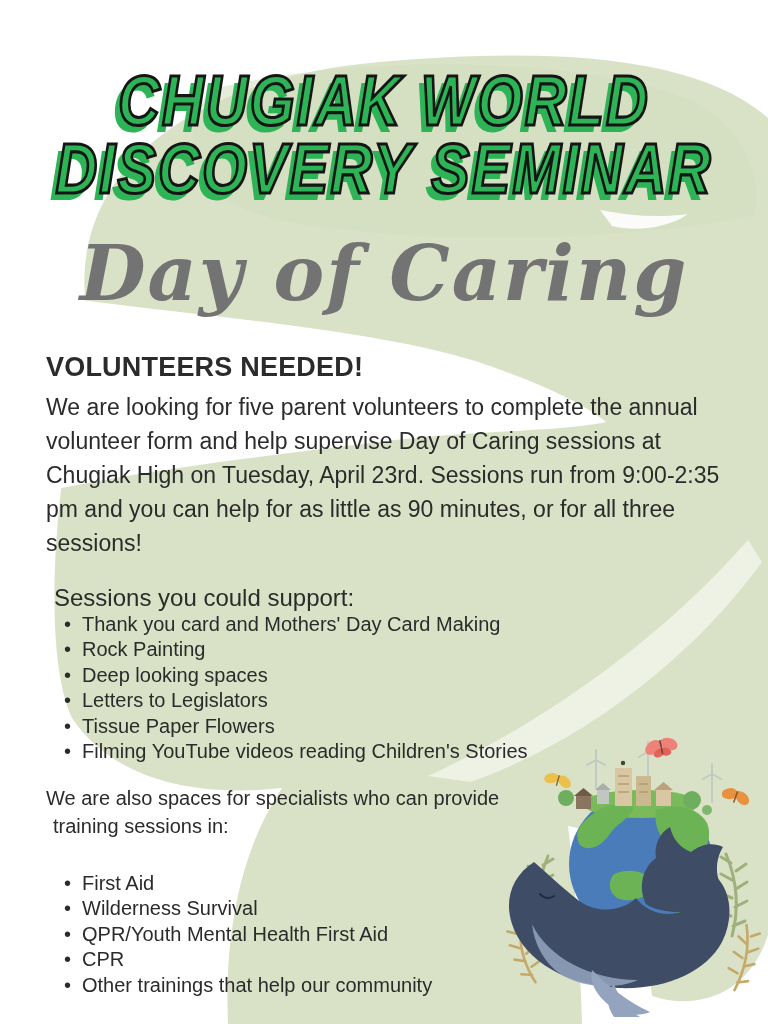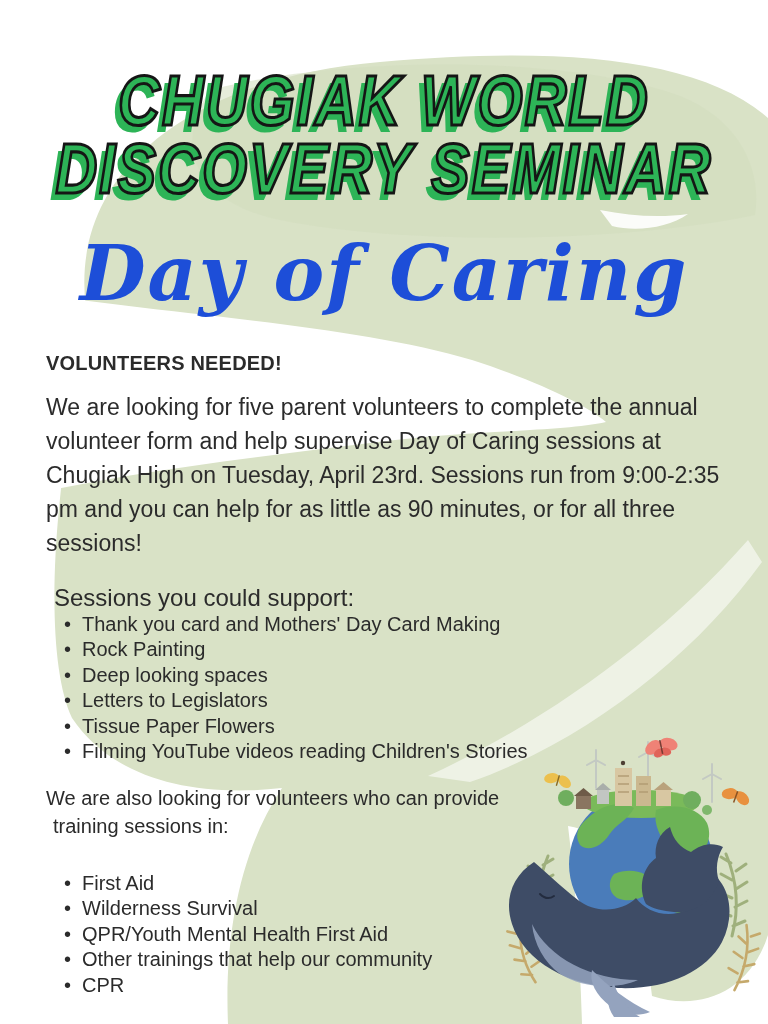--- a/index.html
+++ b/index.html
@@ -26,25 +26,25 @@
     font-family:"Liberation Sans",sans-serif;font-style:italic;font-weight:900;
     font-size:58px;line-height:68px;letter-spacing:2px;white-space:nowrap;
     color:var(--title-green);
     -webkit-text-stroke:2.6px var(--title-outline);
     text-shadow:-6px 6px 0 var(--title-green);
     transform:scaleY(1.2);transform-origin:center top;
   }
   .subtitle{
     position:absolute;top:222px;left:0;right:0;text-align:center;
     font-family:"DejaVu Serif",serif;font-style:italic;font-weight:700;
-    font-size:76px;line-height:104px;color:#1d4ed8;letter-spacing:2px;
+    font-size:76px;line-height:104px;color:#737373;letter-spacing:2px;
   }
   .intro-heading{
     position:absolute;top:352px;left:46px;
-    font-size:20px;font-weight:700;letter-spacing:.2px;
+    font-size:27px;font-weight:700;letter-spacing:.2px;
   }
   .intro-body{
     position:absolute;top:390px;left:46px;width:680px;
     font-size:23px;line-height:34px;font-weight:400;
   }
   .sessions-intro{position:absolute;top:584px;left:54px;font-size:24px;}
   .bullet-list{position:absolute;left:64px;list-style:none;}
   .sessions-list{top:612px;}
   .training-list{top:843px;margin-top:28px;}
   .bullet-list li{
@@ -95,29 +95,29 @@
 <ul class="bullet-list sessions-list">
   <li>Thank you card and Mothers' Day Card Making</li>
   <li>Rock Painting</li>
   <li>Deep looking spaces</li>
   <li>Letters to Legislators</li>
   <li>Tissue Paper Flowers</li>
   <li>Filming YouTube videos reading Children's Stories</li>
 </ul>
 
 <div class="training-intro">
-  <div class="line1">We are also looking for volunteers who can provide</div>
+  <div class="line1">We are also spaces for specialists who can provide</div>
   <div class="line2">training sessions in:</div>
 </div>
 <ul class="bullet-list training-list">
   <li>First Aid</li>
   <li>Wilderness Survival</li>
   <li>QPR/Youth Mental Health First Aid</li>
+  <li>CPR</li>
   <li>Other trainings that help our community</li>
-  <li>CPR</li>
 </ul>
 
 <svg class="art" viewBox="0 0 272 302" aria-hidden="true">
 
   <g stroke-linecap="round" fill="none" style="stroke:var(--fern-olive)" stroke-width="3" transform="translate(44,160)">
     <path d="M2,58 C -6,30 -2,4 8,-20 M1,48 l-12,-5 M3,38 l12,-4 M-1,30 l-12,-6 M2,22 l12,-5 M-2,13 l-11,-7 M2,5 l11,-6 M-2,-3 l-10,-7 M3,-11 l10,-6"></path>
   </g>
   <g stroke-linecap="round" fill="none" style="stroke:var(--fern-tan)" stroke-width="2.6" transform="translate(24,225) rotate(-18)">
     <path d="M2,44 C -4,22 -2,2 6,-16 M1,36 l-10,-4 M3,28 l10,-3 M-1,21 l-10,-5 M2,14 l10,-4 M-2,7 l-9,-6 M2,0 l9,-5 M-1,-8 l-8,-5"></path>
   </g>

